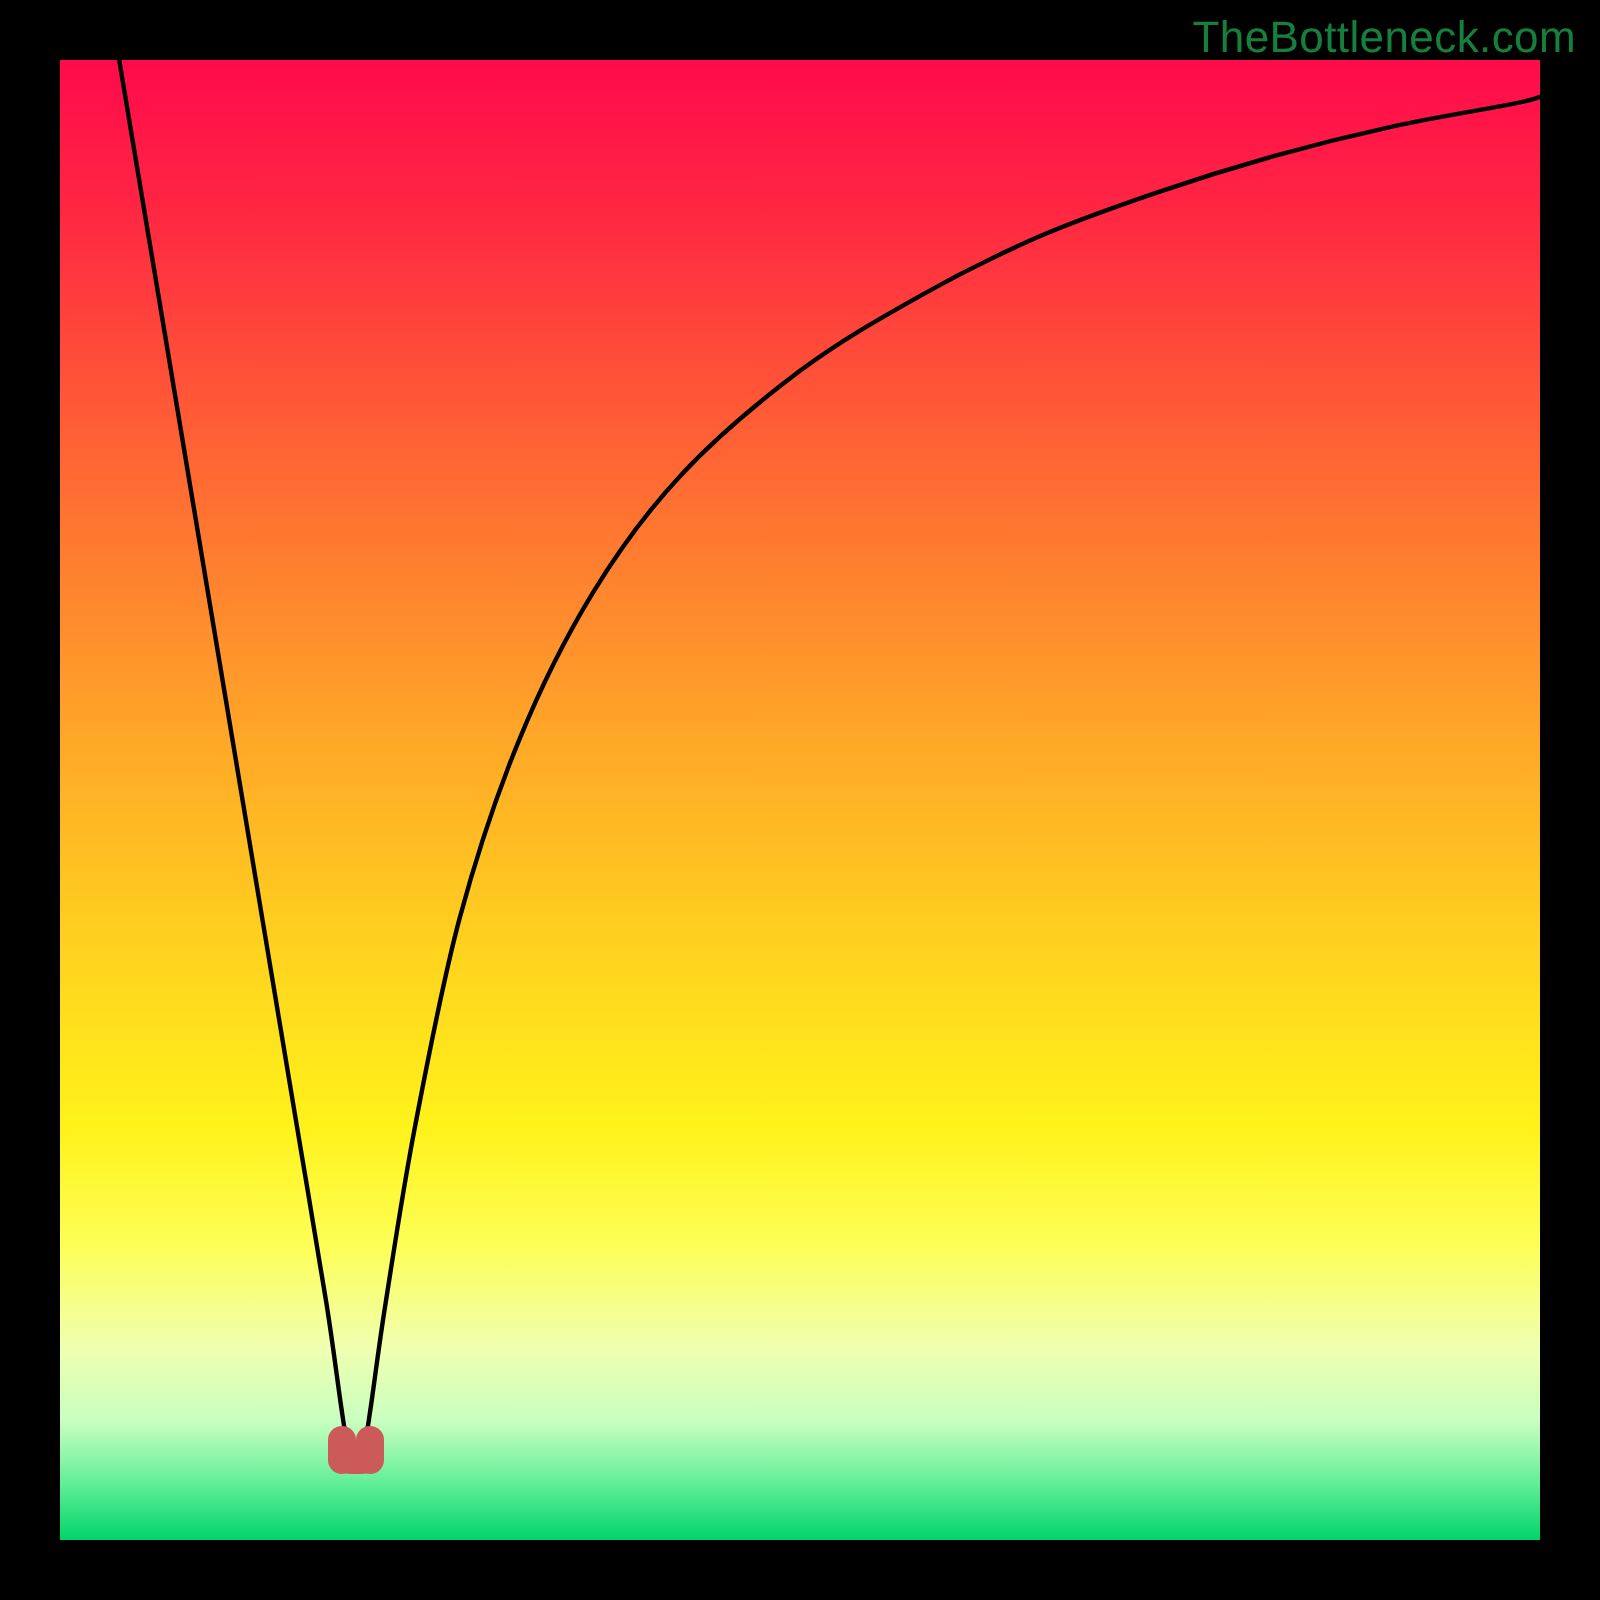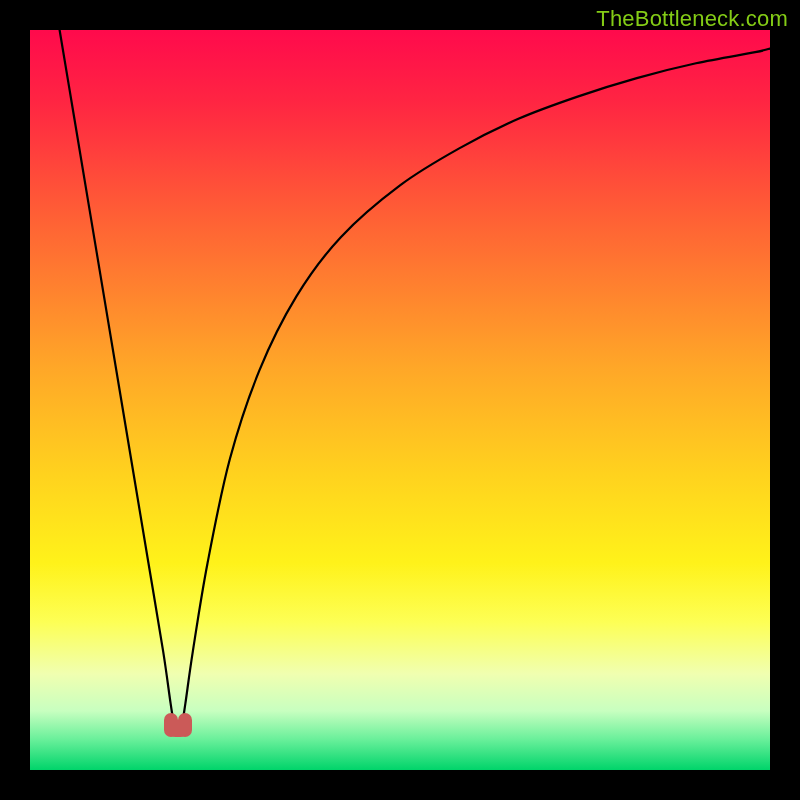--- a/index.html
+++ b/index.html
@@ -49,21 +49,21 @@
     left: 6px; right: 6px; bottom: 0;
     height: 12px;
     background: #cb5a58;
     border-radius: 0 0 6px 6px;
   }
 
   .watermark {
     position: absolute;
     top: 6px;
     right: 12px;
-    color: #84cc16;
+    color: #15803d;
     font-size: 22px;
     font-weight: 400;
     letter-spacing: 0.2px;
   }
 </style>
 </head>
 <body>
 
 <div class="frame">
 

